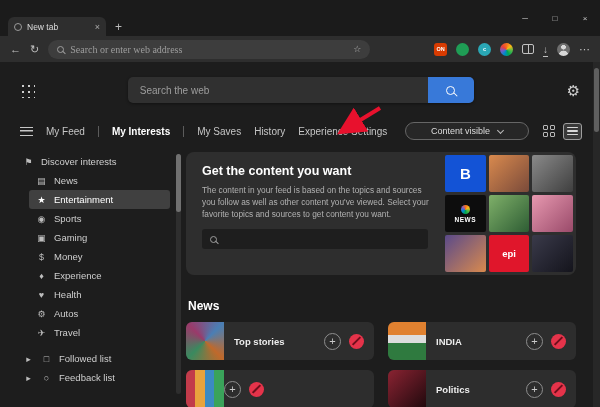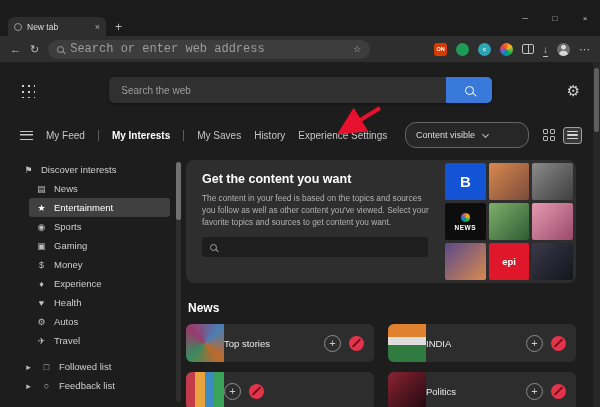--- a/index.html
+++ b/index.html
@@ -12,74 +12,74 @@
   .favicon{width:8px;height:8px;border:1px solid #9a9a9a;border-radius:50%;flex:none}
   .tab-title{flex:1;white-space:nowrap;overflow:hidden}
   .tab-close{color:#aaa;font-size:9px}
   .newtab-btn{color:#bbb;font-size:12px;margin:0 0 3px 9px;line-height:1}
   .win-controls{margin-left:auto;display:flex;align-self:stretch}
   .win-btn{width:30px;display:flex;align-items:center;justify-content:center;font-size:8px;color:#c8c8c8}
 
   .toolbar{height:26px;background:#2e2e2e;display:flex;align-items:center;padding:0 10px;gap:9px}
   .tb-icon{color:#c2c2c2;font-size:11px;line-height:1}
   .addressbar{width:322px;height:19px;background:#3d3d3d;border-radius:10px;display:flex;align-items:center;padding:0 9px;gap:6px}
-  .addressbar input{flex:1;background:transparent;border:none;outline:none;font-family:Liberation Mono, monospace;font-size:12px;color:#ddd;min-width:0}
+  .addressbar input{flex:1;background:transparent;border:none;outline:none;font-family:Liberation Serif, serif;font-size:10px;color:#ddd;min-width:0}
   input::placeholder{color:#9d9d9d}
   .addr-star{font-size:9px;color:#b5b5b5}
   .mag{width:7px;height:7px;border:1px solid #9d9d9d;border-radius:50%;position:relative;flex:none}
   .mag::after{content:"";position:absolute;width:4px;height:1px;background:#9d9d9d;right:-3px;bottom:-1px;transform:rotate(45deg)}
   .flex1{flex:1}
   .badge{width:13px;height:13px;border-radius:50%;color:#fff;font-size:5.5px;font-weight:bold;display:flex;align-items:center;justify-content:center;flex:none}
   .badge.on{border-radius:3px;background:#d83b01}
   .badge.green{background:#1f9d55}
   .badge.teal{background:#2aa7b5}
   .badge.nbc{background:conic-gradient(#f37021,#fdb913,#51b948,#00a651,#0089cf,#7c5cc4,#ef4135,#f37021)}
   .split-icon{width:12px;height:10px;border:1px solid #c2c2c2;border-radius:2px;background:linear-gradient(#c2c2c2,#c2c2c2) 50% 0/1px 100% no-repeat}
   .dl{position:relative;color:#c2c2c2;font-size:10px}
   .dl::after{content:"";position:absolute;left:0;right:0;bottom:-2px;height:1px;background:#c2c2c2}
   .avatar{width:13px;height:13px;border-radius:50%;flex:none;background:radial-gradient(circle at 50% 32%,#d8d8d8 2.2px,transparent 2.6px),radial-gradient(circle at 50% 95%,#d8d8d8 4.5px,transparent 5px),#6e6e6e}
 
   
   .page{position:relative;height:359px;background:#1d1d1d}
   .page-top{display:flex;align-items:center;padding:15px 20px 0 20px}
   .waffle{width:15px;height:15px;background-image:radial-gradient(circle,#cfcfcf 1.1px,transparent 1.4px);background-size:6px 6px}
   .top-center{flex:1;display:flex;justify-content:center}
-  .websearch{width:383px;height:26px;background:#303030;border-radius:5px;display:flex;overflow:hidden;box-shadow:0 1px 3px rgba(0,0,0,.4)}
+  .websearch{width:346px;height:26px;background:#303030;border-radius:5px;display:flex;overflow:hidden;box-shadow:0 1px 3px rgba(0,0,0,.4)}
   .websearch input{flex:1;background:transparent;border:none;outline:none;padding:0 12px;font-family:"Liberation Sans",sans-serif;font-size:10px;color:#ddd}
   .websearch-btn{width:46px;background:#3879d9;display:flex;align-items:center;justify-content:center;border:none;cursor:pointer}
   .websearch-btn .mag{width:9px;height:9px;border-color:#fff}
   .websearch-btn .mag::after{background:#fff;width:5px;right:-4px}
   .gear{font-size:15px;color:#cfcfcf;line-height:1}
 
   .navrow{display:flex;align-items:center;margin:19px 18px 0 20px;gap:13px;font-size:10px;color:#c6c6c6}
   .burger{width:13px;height:9px;border-top:1.5px solid #c6c6c6;border-bottom:1.5px solid #c6c6c6;background:linear-gradient(#c6c6c6,#c6c6c6) 0 50%/100% 1.5px no-repeat;flex:none}
   .nav-item{white-space:nowrap}
   .nav-item.active{color:#fff;font-weight:bold}
   .sep{width:1px;height:11px;background:#5c5c5c}
-  .dropdown{margin-left:auto;height:26px;min-width:124px;border:1px solid #666;border-radius:11px;background:#272727;display:flex;align-items:center;justify-content:flex-start;padding:0 10px;font-size:9px;color:#ddd;gap:8px}
+  .dropdown{margin-left:auto;height:18px;min-width:124px;border:1px solid #666;border-radius:11px;background:#272727;display:flex;align-items:center;justify-content:center;padding:0 10px;font-size:9px;color:#ddd;gap:8px}
   .chev{width:5px;height:5px;border-right:1.4px solid #bbb;border-bottom:1.4px solid #bbb;transform:rotate(45deg);margin-top:-2px}
   .view-toggles{display:flex;gap:7px;align-items:center}
   .grid-icon{width:14px;height:14px;display:grid;grid-template-columns:1fr 1fr;grid-template-rows:1fr 1fr;gap:2px;padding:1px}
   .grid-icon span{border:1px solid #b8b8b8;border-radius:1px}
   .list-icon{width:19px;height:17px;border:1px solid #9f9f9f;border-radius:3px;display:flex;flex-direction:column;justify-content:center;gap:2px;padding:0 3px;background:#3a3a3a}
   .list-icon span{height:1.5px;background:#d8d8d8;border-radius:1px}
 
   .content{display:flex;margin-top:12px;padding-left:16px}
   .sidebar{width:170px;flex:none;position:relative;padding-right:16px;font-size:9.5px}
   .side-row{display:flex;align-items:center;gap:7px;height:19px;padding:0 7px;border-radius:3px;color:#cfcfcf;cursor:default}
   .side-row .s-icon{width:11px;text-align:center;font-size:9px;color:#bdbdbd;flex:none}
   .side-row.item{margin-left:13px}
   .side-row.selected{background:#404040;color:#fff}
   .side-row.selected .s-icon{color:#fff}
   .side-foot{margin-top:7px}
   .side-scroll{position:absolute;right:5px;top:2px;width:5px;height:240px;background:#2e2e2e;border-radius:3px}
   .side-thumb{width:5px;height:58px;background:#707070;border-radius:3px}
 
   .main{flex:1;padding-right:24px}
-  .hero{display:flex;background:#2e2e2e;border-radius:8px;overflow:hidden;margin-bottom:18px}
+  .hero{display:flex;background:#2e2e2e;border-radius:8px;overflow:hidden;margin-bottom:24px}
   .hero-left{flex:1;padding:12px 12px 12px 16px}
   .hero-title{font-size:12.5px;font-weight:bold;color:#fff;margin-bottom:7px}
   .hero-body{font-size:8.3px;line-height:1.42;color:#b2b2b2;margin-bottom:9px;max-width:238px}
   .hero-search{width:226px;height:20px;background:#1e1e1e;border-radius:3px;display:flex;align-items:center;gap:6px;padding:0 8px}
   .hero-search input{flex:1;background:transparent;border:none;outline:none;font-family:"Liberation Sans",sans-serif;font-size:8.5px;color:#ccc;min-width:0}
   .hero-collage{width:134px;flex:none;display:grid;grid-template-columns:repeat(3,1fr);grid-auto-rows:1fr;gap:3px;padding:3px}
   .tile{min-height:37px;border-radius:2px;display:flex;flex-direction:column;align-items:center;justify-content:center;overflow:hidden}
   .t-bing{background:#1353d6;color:#fff;font-weight:bold;font-size:15px}
   .t-p1{background:linear-gradient(135deg,#d98a4e,#7a4a3a)}
   .t-p2{background:linear-gradient(135deg,#8a8a8a,#3f3f3f)}
@@ -92,21 +92,21 @@
   .t-p6{background:linear-gradient(135deg,#3a3a4a,#14141c)}
 
   .section-title{font-size:12px;font-weight:bold;color:#fff;margin:0 0 9px 2px}
   .cards{display:grid;grid-template-columns:1fr 1fr;gap:10px 14px}
   .card{height:38px;background:#2d2d2d;border-radius:6px;display:flex;align-items:center;overflow:hidden}
   .card-thumb{width:38px;height:38px;flex:none}
   .thumb-top{background:conic-gradient(from 45deg,#4a7fb5,#c0692b,#3a8a5f,#9a3a6a,#4a7fb5)}
   .thumb-india{background:linear-gradient(180deg,#e08130 0 33%,#ddd 33% 55%,#2f7a3f 55%)}
   .thumb-world{background:linear-gradient(90deg,#c23b4a 0 25%,#e8a33d 25% 50%,#3b8ac2 50% 75%,#3aa35a 75%)}
   .thumb-politics{background:linear-gradient(135deg,#8a2332,#20090d)}
-  .card-label{flex:1;font-size:9.5px;font-weight:normal;color:#ececec;}
+  .card-label{flex:1;font-size:9.5px;font-weight:bold;color:#ececec;padding-left:10px}
   .card-actions{display:flex;align-items:center;gap:8px;padding-right:10px}
   .plus-btn{width:17px;height:17px;border:1px solid #8d8d8d;border-radius:50%;background:transparent;color:#c9c9c9;font-size:11px;display:flex;align-items:center;justify-content:center;line-height:1;cursor:pointer}
   .block-btn{width:15px;height:15px;border:none;border-radius:50%;background:#e5334a;position:relative;cursor:pointer}
   .block-btn::after{content:"";position:absolute;left:2px;right:2px;top:50%;height:2px;margin-top:-1px;background:#6e0f1c;transform:rotate(-45deg)}
 
   .feedback{position:absolute;right:13px;bottom:5px;background:rgba(72,72,72,.95);border-radius:3px;padding:4px 9px;display:flex;align-items:center;gap:6px;font-size:8.5px;color:#d6d6d6}
   .bubble{width:9px;height:7px;border:1px solid #cfcfcf;border-radius:2px;position:relative}
   .bubble::after{content:"";position:absolute;left:1px;bottom:-3px;width:0;height:0;border:2px solid transparent;border-top-color:#cfcfcf;border-left-color:#cfcfcf}
 
   .page-scroll{position:absolute;right:0;top:0;width:7px;height:100%;background:#272727}

